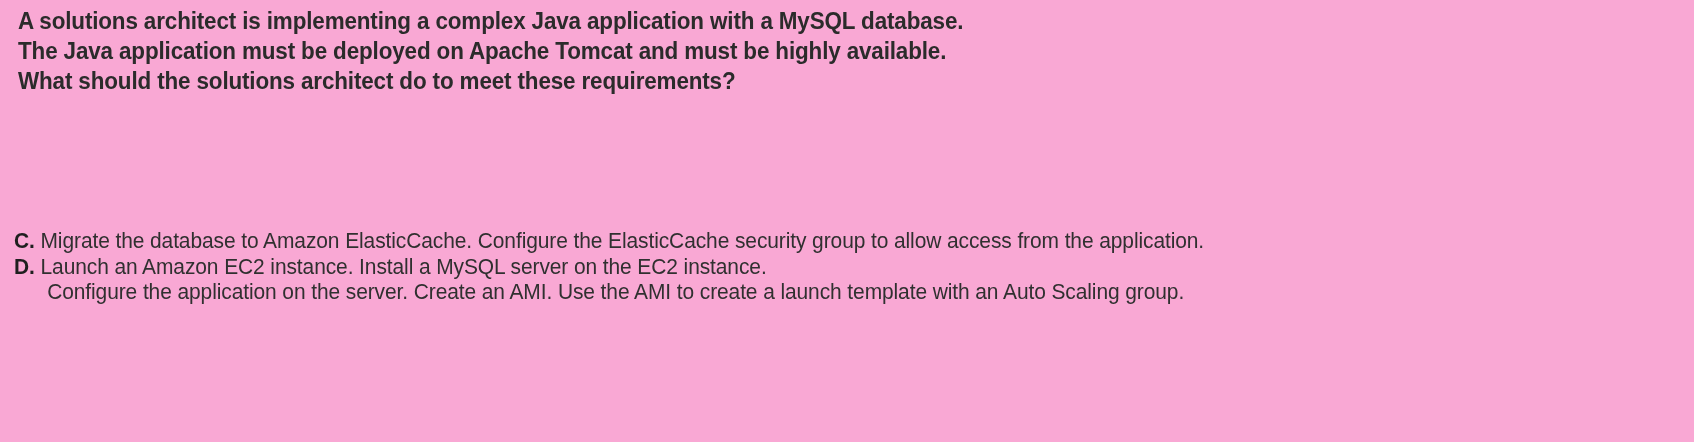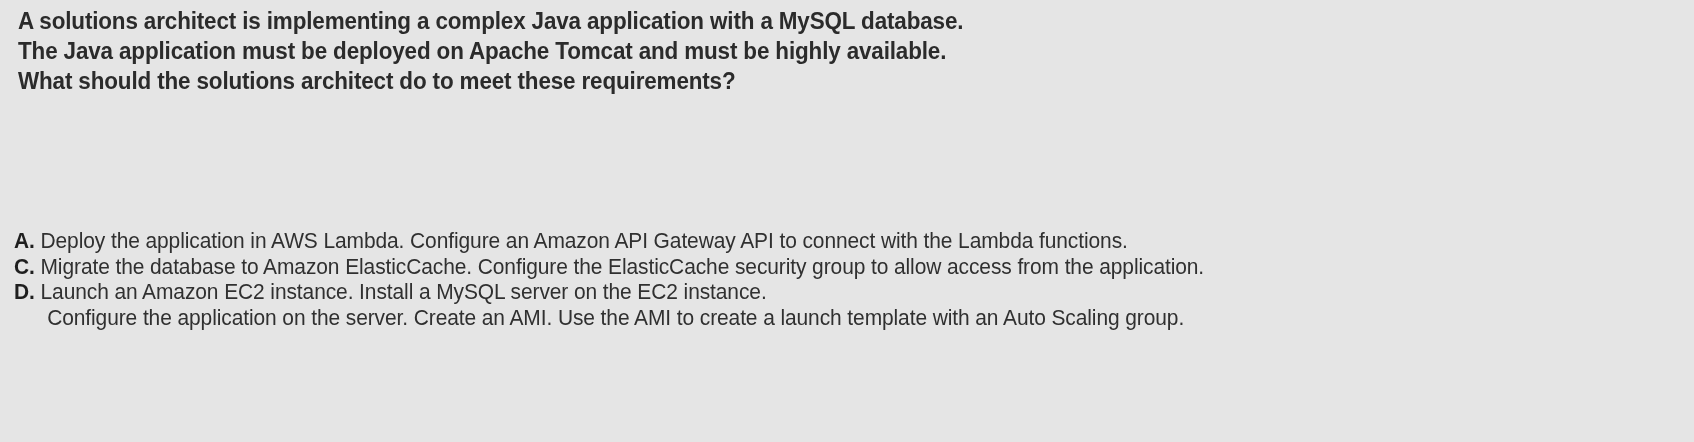--- a/index.html
+++ b/index.html
@@ -12,21 +12,21 @@
     height: 442px;
     overflow: hidden;
     font-family: "DejaVu Sans", sans-serif;
     color: #262626;
     -webkit-font-smoothing: antialiased;
   }
   .page {
     position: relative;
     width: 1694px;
     height: 442px;
-    background: #e5e5e5;
+    background: #f9a8d4;
   }
 
   
   .question-block {
     position: absolute;
     left: 18px;
     top: 6px;
     width: 1650px;
   }
   .question-line {
@@ -87,26 +87,20 @@
 <div class="page">
 
   <div class="question-block">
     <div class="question-line">A solutions architect is implementing a complex Java application with a MySQL database.</div>
     <div class="question-line">The Java application must be deployed on Apache Tomcat and must be highly available.</div>
     <div class="question-line">What should the solutions architect do to meet these requirements?</div>
   </div>
 
   <div class="options-block">
 
-    <div>
-      <div class="option-row">
-        <span class="option-letter">A.</span>
-        <span class="option-text">Deploy the application in AWS Lambda. Configure an Amazon API Gateway API to connect with the Lambda functions.</span>
-      </div>
-    </div>
 
 
     <div>
       <div class="option-row">
         <span class="option-letter">C.</span>
         <span class="option-text">Migrate the database to Amazon ElasticCache. Configure the ElasticCache security group to allow access from the application.</span>
       </div>
     </div>
 
     <div>

